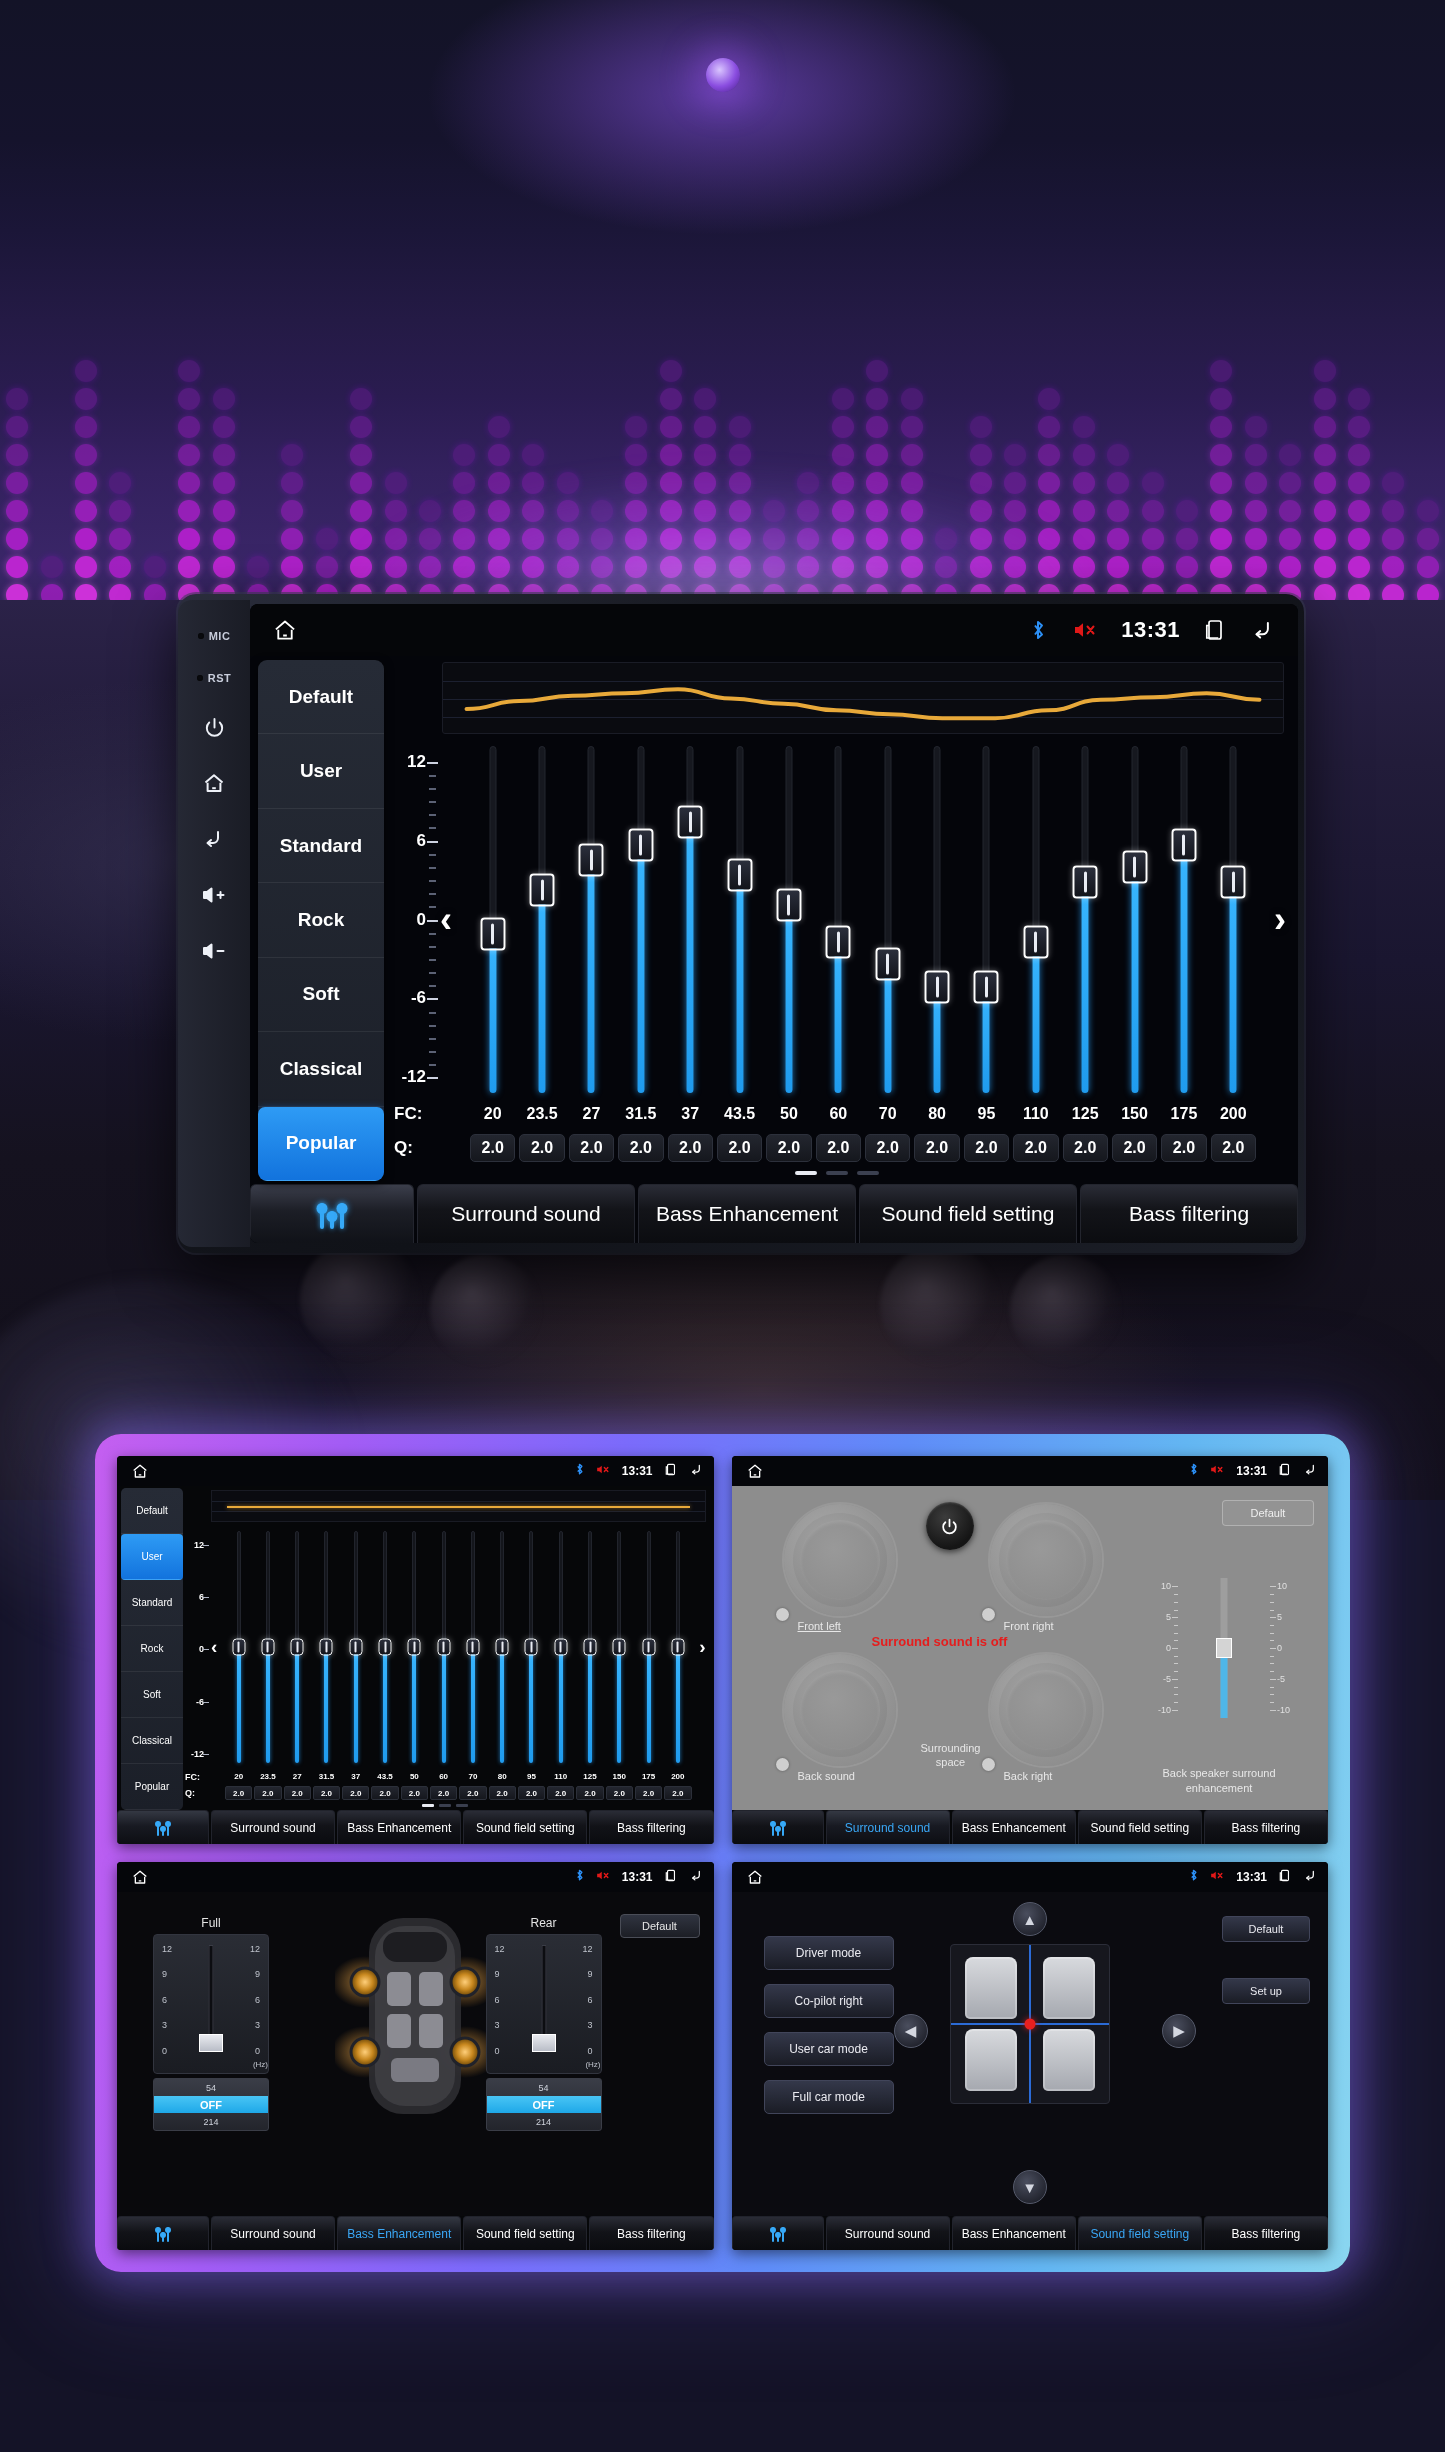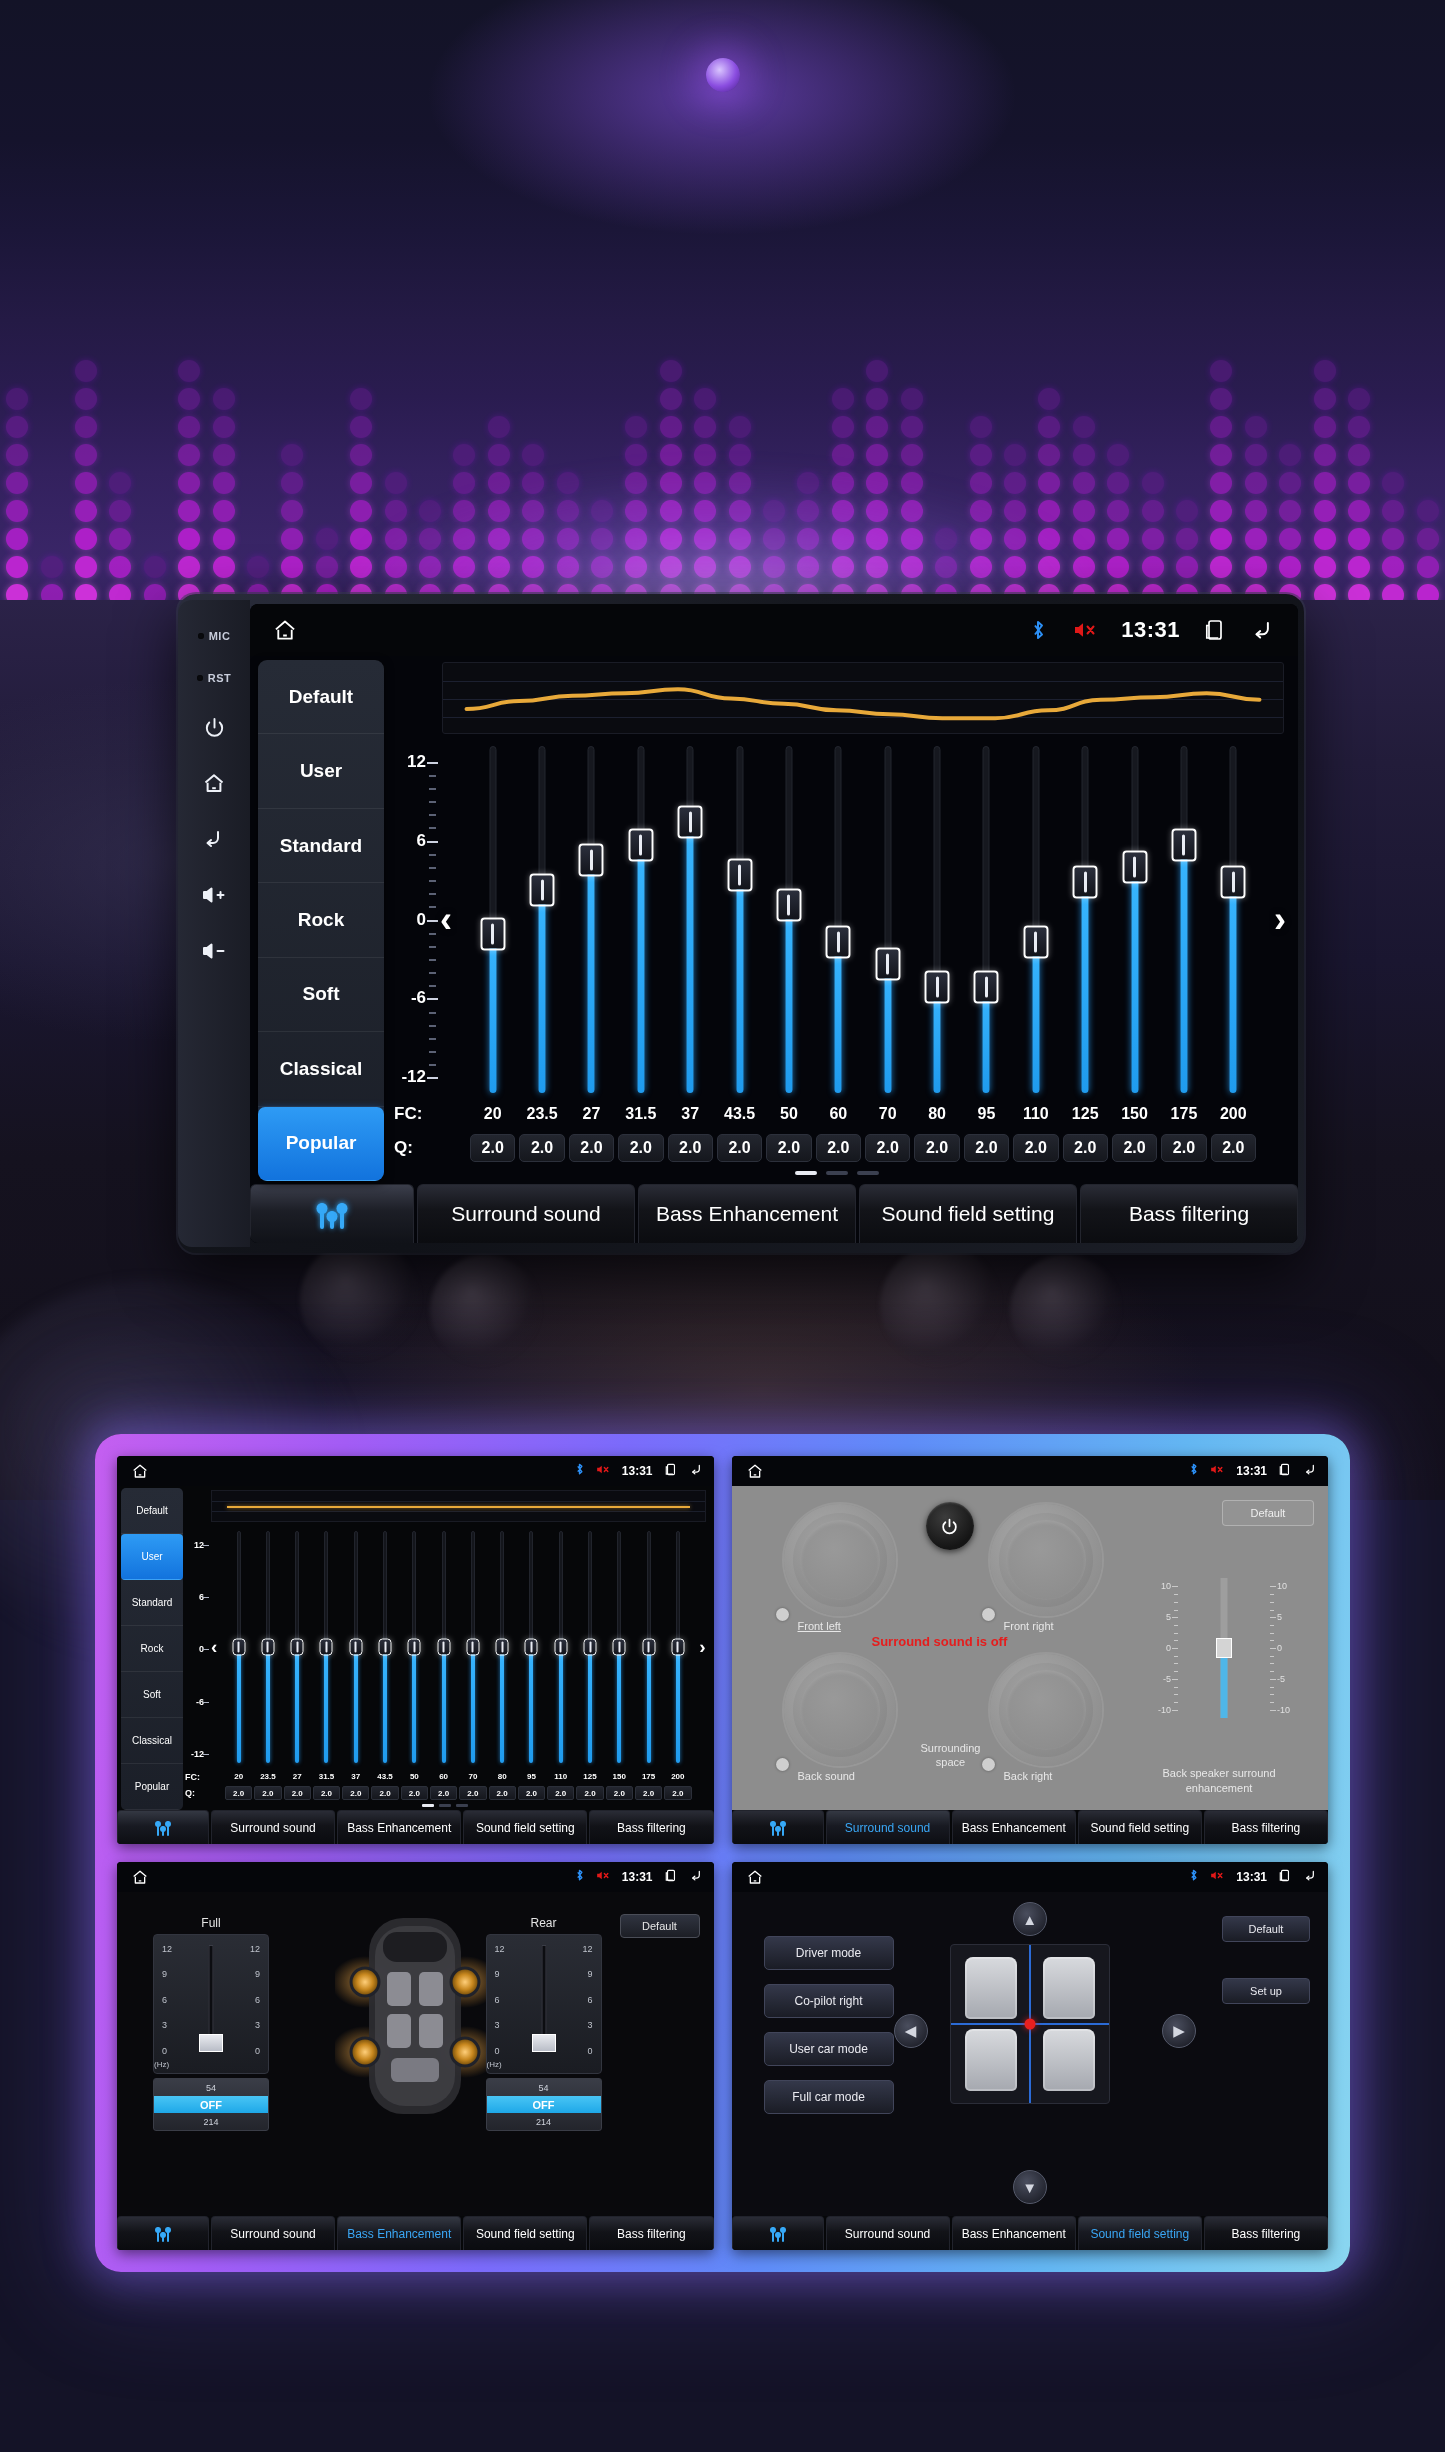--- a/index.html
+++ b/index.html
@@ -314,21 +314,21 @@
 
   
   .m3 { height:100%; background:#09090c; position:relative; }
   .m3col { position:absolute; top:24px; width:116px; }
   .m3title { text-align:center; color:#e4e4e4; font-size:12px; margin-bottom:4px;}
   .m3slid { height:140px; background:linear-gradient(180deg,#2a2d35,#1a1c22); border:1px solid #32353f; border-radius:4px; position:relative;}
   .m3slid .num { position:absolute; color:#bfc3cc; font-size:9px; transform:translateY(-50%);}
   .m3slid .numl { left:8px; } .m3slid .numr { right:8px; }
   .m3slid .bar { position:absolute; left:50%; transform:translateX(-50%); top:10px; bottom:26px; width:5px; background:#0c0d11; border:1px solid #3a3d47;}
   .m3slid .th { position:absolute; left:50%; transform:translate(-50%,-50%); width:24px; height:18px; background:linear-gradient(180deg,#e9ebf0,#b9bdc7); border:1px solid #fff; }
-  .m3slid .hz { position:absolute; left:0; right:0; bottom:4px; text-align:left; color:#bfc3cc; font-size:8px;}
+  .m3slid .hz { position:absolute; left:0; right:0; bottom:4px; text-align:right; color:#bfc3cc; font-size:8px;}
   .m3sel { margin-top:4px; border:1px solid #3a3d47; border-radius:3px; overflow:hidden; background:linear-gradient(180deg,#3a3d47,#23252c);}
   .m3sel div { height:17px; display:flex; align-items:center; justify-content:center; color:#cfd3dc; font-size:9px;}
   .m3sel div.on { background:linear-gradient(180deg,#49c5f5,#1ea8e8); color:#fff; font-weight:bold; font-size:11px;}
   .m3default { position:absolute; right:14px; top:22px; width:80px; height:24px; border:1px solid #4a4d57; border-radius:4px; background:linear-gradient(180deg,#303440,#1c1e25); display:flex; align-items:center; justify-content:center; color:#e6e6e6; font-size:11px;}
   .m3car { position:absolute; left:50%; transform:translateX(-50%); top:18px; width:160px; height:210px;}
 
   
   .m4 { height:100%; background:#0b0b10; position:relative; }
   .m4btn { position:absolute; left:32px; width:130px; height:34px; border-radius:5px;
     background:linear-gradient(180deg,#34384a,#1a1c25); border:1px solid #41455a;

